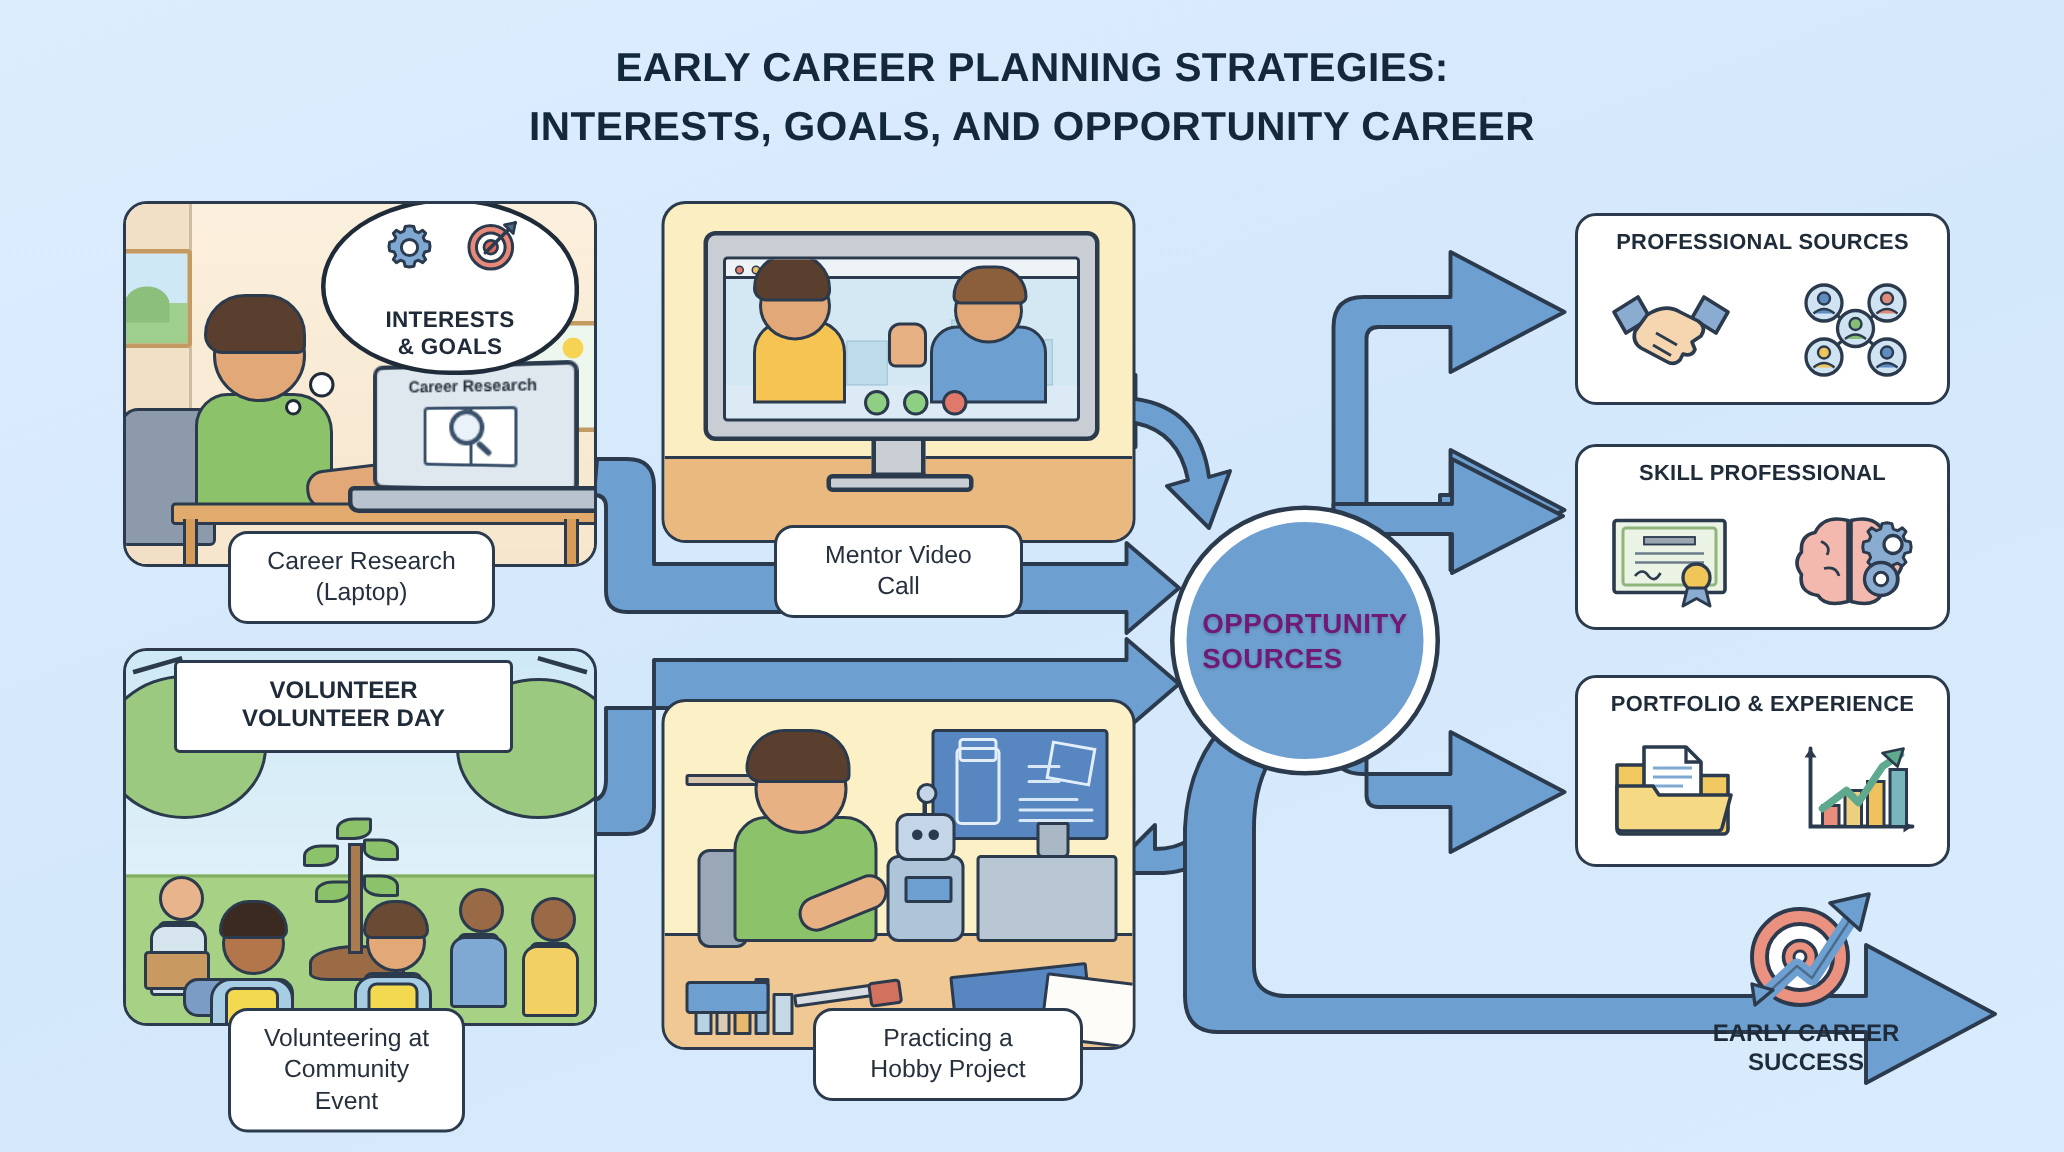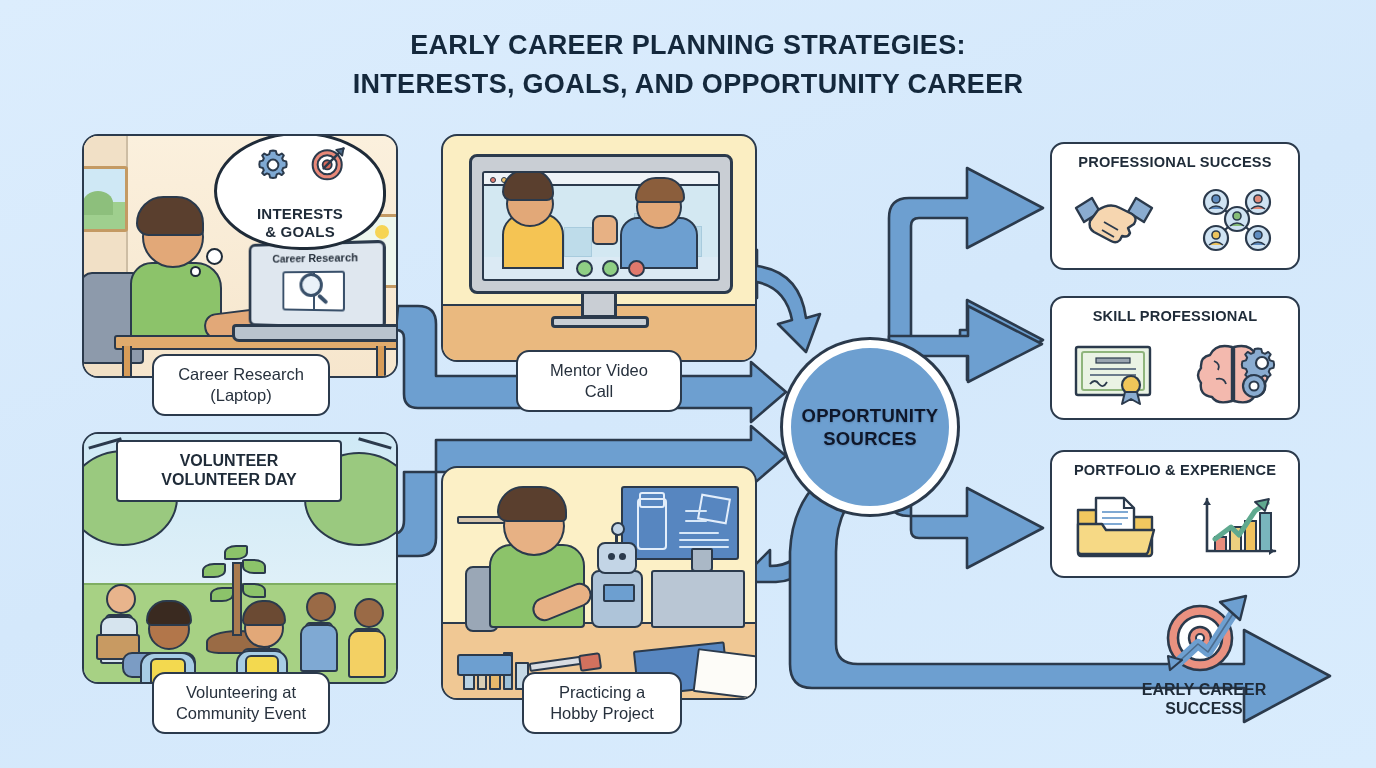--- a/index.html
+++ b/index.html
@@ -181,22 +181,22 @@
   #hub {
     position: absolute; left: 783px; top: 340px; width: 174px; height: 174px;
     border-radius: 50%;
     background: #6d9fd0;
     border: 8px solid #ffffff;
     box-shadow: 0 0 0 3px #2b3a4c;
     display: flex; align-items: center; justify-content: center;
     z-index: 25;
   }
   #hub .hubText {
-    color: #0f172a; font-weight: bold; font-size: 18.5px;
-    text-align: center; line-height: 1.25; letter-spacing: .3px;
+    color: #701a75; font-weight: bold; font-size: 18.5px;
+    line-height: 1.25; letter-spacing: .3px;
     text-shadow: 0 1px 2px rgba(30,50,70,.25);
   }
 
   
   .card {
     position: absolute; left: 1050px; width: 250px;
     background: #ffffff;
     border: 2.5px solid #2b3a4c;
     border-radius: 14px;
     z-index: 20;
@@ -406,21 +406,21 @@
       <div class="lg"></div>
         <div class="tor"></div>
         <div class="hd"></div>
     </div>
     <div class="bgp pR">
       <div class="lg"></div>
         <div class="tor"></div>
         <div class="hd"></div>
     </div>
   </div>
-  <div class="caption" style="left:152px; top:672px; width:178px;">Volunteering at
+  <div class="caption" style="left:152px; top:672px; width:158px;">Volunteering at
 Community Event</div>
 
   <div class="panel" id="p4">
     <div class="floorx"></div>
     <div class="shelf"></div>
     <div class="bk" style="left:20px;width:12px;height:30px;background:#b9d2e3;"></div>
     <div class="bk" style="left:34px;width:10px;height:36px;background:#d8cdb4;"></div>
     <div class="bk" style="left:46px;width:12px;height:32px;background:#e7b96c;"></div>
     <div class="bk" style="left:60px;width:10px;height:38px;background:#9dc0d8;"></div>
     <div class="bk" style="left:72px;width:14px;height:28px;background:#c6d9e6;"></div>
@@ -449,32 +449,32 @@
         <div class="ey" style="right:9px;"></div>
     </div>
     <div class="ant"></div>
     <div class="deskR"></div>
     <div class="cup"></div>
     <div class="tray"></div>
     <div class="driver"></div>
     <div class="blue"></div>
     <div class="paper"></div>
   </div>
-  <div class="caption" style="left:522px; top:672px; width:160px;">Practicing a
+  <div class="caption" style="left:542px; top:672px; width:180px;">Practicing a
 Hobby Project</div>
 
   <div id="hub">
     <div class="hubText">
       <span>OPPORTUNITY</span><br>
       <span>SOURCES</span>
     </div>
   </div>
 
   <div class="card" id="c1">
-    <div class="ct">PROFESSIONAL SUCCESS</div>
+    <div class="ct">PROFESSIONAL SOURCES</div>
     <div class="icons">
       <svg width="88" height="66" viewBox="0 0 88 66">
         <path d="M6 22 L22 12 L30 26 L14 36 Z" fill="#8aacd0" stroke="#2b3a4c" stroke-width="2.4" stroke-linejoin="round"></path>
         <path d="M82 22 L66 12 L58 26 L74 36 Z" fill="#8aacd0" stroke="#2b3a4c" stroke-width="2.4" stroke-linejoin="round"></path>
         <path d="M28 24 Q40 16 50 22 L62 28 Q68 32 64 38 L58 42 L60 47 Q58 52 52 50 L50 54 Q46 58 41 55 L24 46 Q18 42 20 35 Z" fill="#f6d6b0" stroke="#2b3a4c" stroke-width="2.4" stroke-linejoin="round"></path>
         <path d="M34 36 L48 44 M32 44 L44 51" stroke="#2b3a4c" stroke-width="1.8" fill="none"></path>
       </svg>
       <svg width="86" height="70" viewBox="0 0 86 70">
         <path d="M22 20 L43 35 M64 20 L43 35 M22 54 L43 35 M64 54 L43 35" stroke="#2b3a4c" stroke-width="2.2"></path>
         <g>

